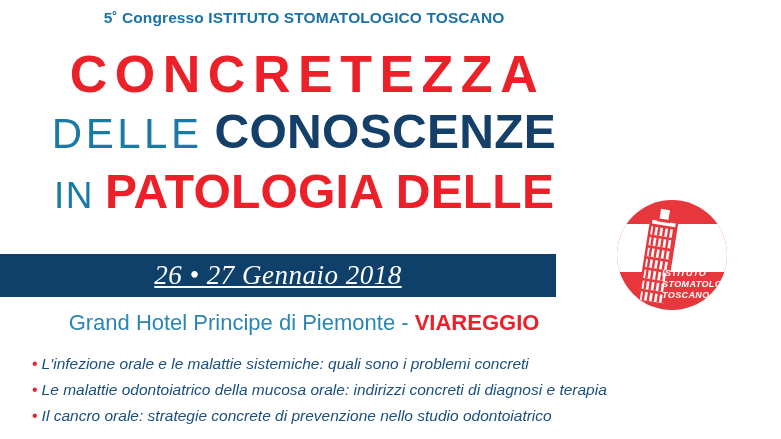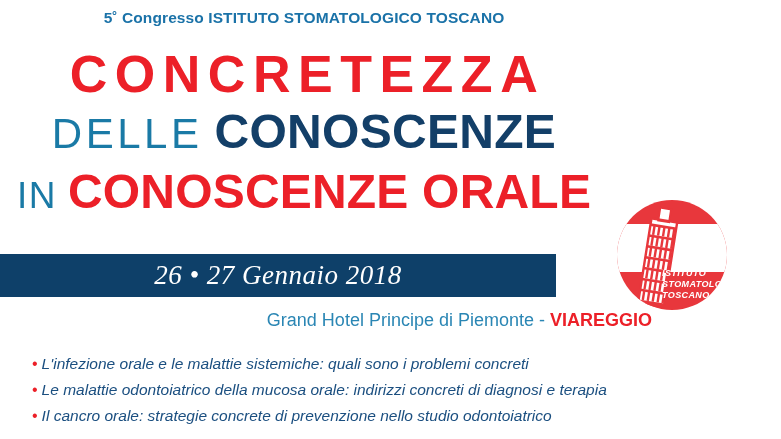--- a/index.html
+++ b/index.html
@@ -110,32 +110,32 @@
     align-items: center;
     justify-content: center;
   }
   .date-banner .date-text {
     font-family: "Liberation Serif", serif;
     font-style: italic;
     font-size: 27px;
     color: #ffffff;
     letter-spacing: 0.5px;
     white-space: nowrap;
+    text-decoration: underline;
   }
 
   
   .venue {
     position: absolute;
     left: 0;
     top: 310px;
     width: 608px;
-    text-align: right;
-    white-space: nowrap;
-    font-size: 18px;
-    padding-left: 44px;
+    text-align: center;
+    white-space: nowrap;
+    font-size: 22px;
   }
   .venue .place {
     color: #2a86b4;
     font-weight: normal;
   }
   .venue .city {
     color: #ec2028;
     font-weight: bold;
   }
 
@@ -180,21 +180,21 @@
   <div class="eyebrow">5˚ Congresso ISTITUTO STOMATOLOGICO TOSCANO</div>
 
   <div class="title-block">
     <div class="line line-1">CONCRETEZZA</div>
 
     <div class="line line-2">
       <span class="delle">DELLE</span><span class="conoscenze">CONOSCENZE</span>
     </div>
 
     <div class="line line-3">
-      <span class="inword">IN</span><span class="patologia">CONOSCENZE ORALE</span>
+      <span class="inword">IN</span><span class="patologia">PATOLOGIA DELLE</span>
     </div>
   </div>
 
   <div class="date-banner">
     <span class="date-text">26 • 27 Gennaio 2018</span>
   </div>
 
   <div class="venue">
     <span class="place">Grand Hotel Principe di Piemonte - </span><span class="city">VIAREGGIO</span>
   </div>

